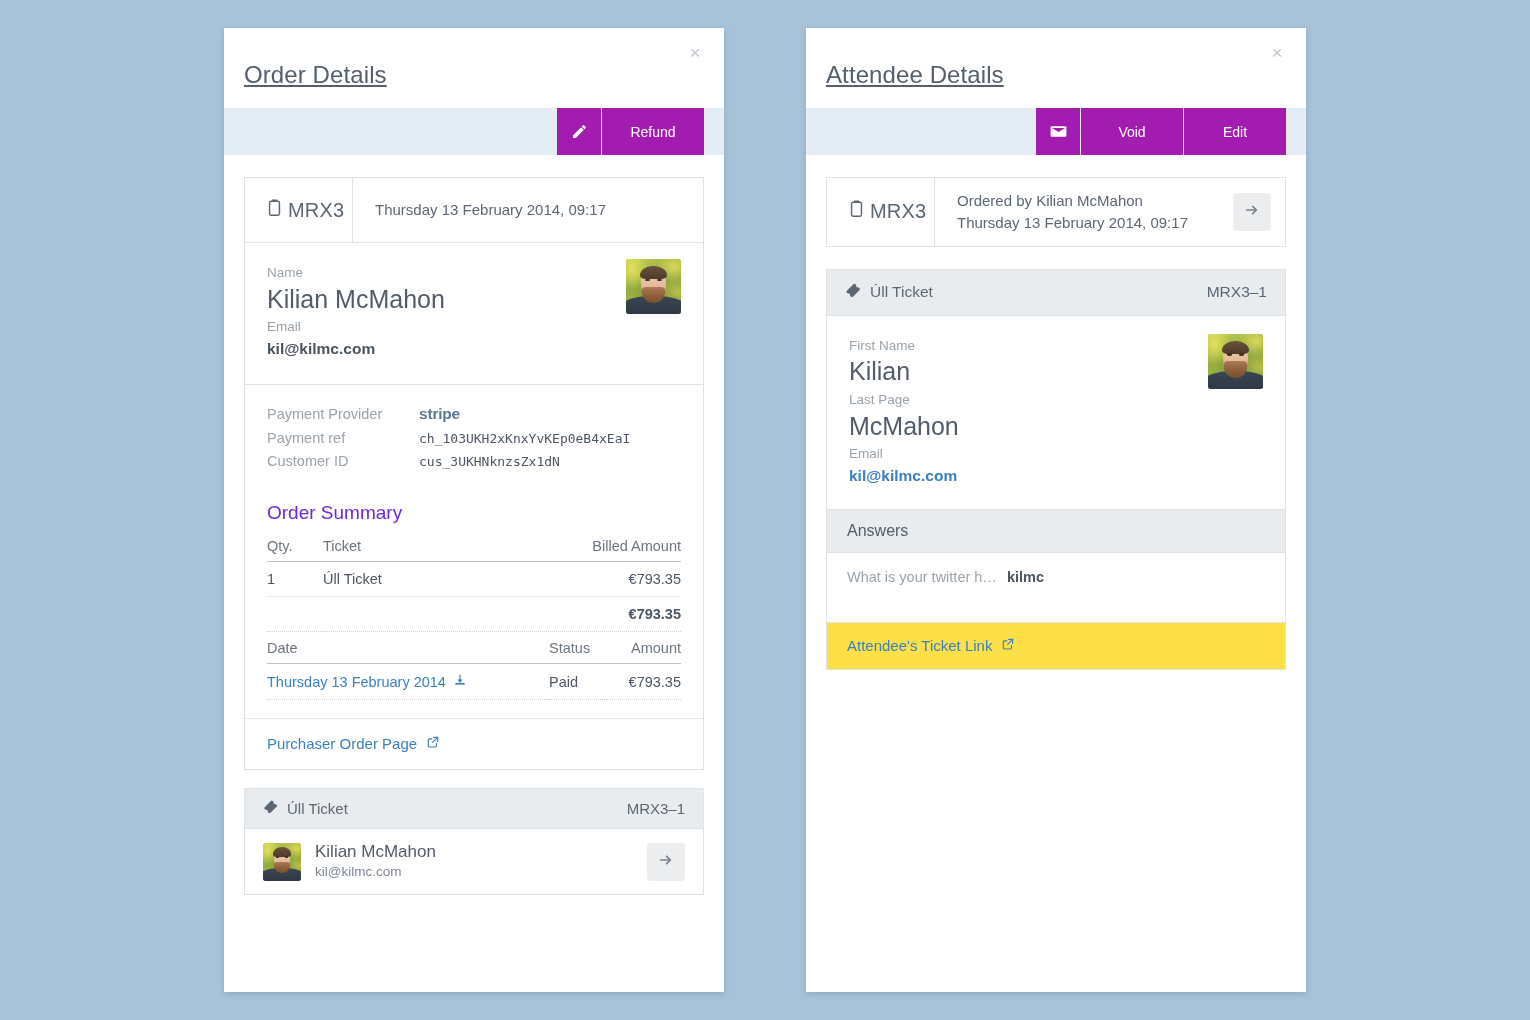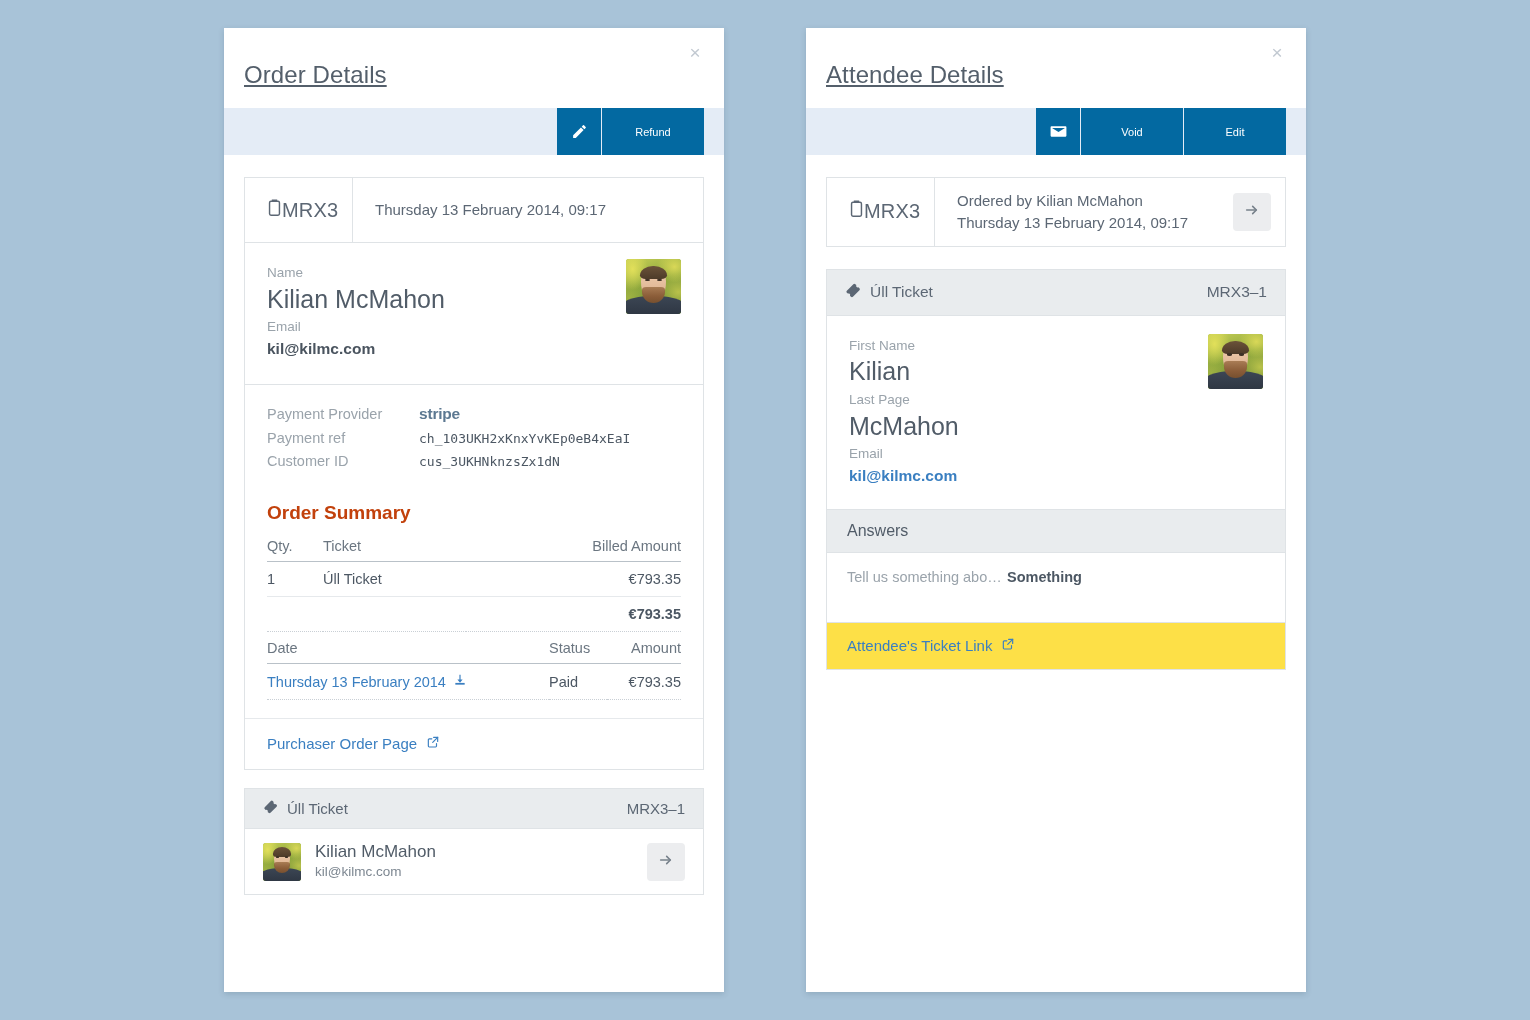--- a/index.html
+++ b/index.html
@@ -58,24 +58,24 @@
 
   
   .toolbar {
     height: 47px;
     background: #e4ecf6;
     display: flex;
     justify-content: flex-end;
     align-items: stretch;
   }
   .tb-btn {
-    background: #0369a1;
+    background: #a21caf;
     color: #ffffff;
     border: none;
-    font-size: 11px;
+    font-size: 14px;
     font-family: "Liberation Sans", sans-serif;
     cursor: pointer;
     display: flex;
     align-items: center;
     justify-content: center;
     margin-right: 1px;
   }
   .tb-btn:last-child { margin-right: 20px; }
   .tb-btn.wide  { width: 102px; }
   .tb-btn.icon  { width: 44px; }
@@ -92,21 +92,21 @@
   .ref-row {
     display: flex;
     align-items: stretch;
     border-bottom: 1px solid #dfe3e6;
   }
   .ref-code {
     width: 108px;
     flex: 0 0 108px;
     display: flex;
     align-items: center;
-    gap: 0;
+    gap: 6px;
     padding: 0 0 0 22px;
     border-right: 1px solid #dfe3e6;
     font-size: 20px;
     color: #5c6774;
     min-height: 64px;
   }
   .ref-code .code-txt { letter-spacing: 0.2px; }
   .ref-meta {
     flex: 1;
     display: flex;
@@ -260,23 +260,22 @@
   }
   .pay-val-mono {
     font-family: "DejaVu Sans Mono", monospace;
     font-size: 13px;
     color: #4c5763;
   }
 
   
   .sec-title {
     font-size: 19px;
-    color: #c2410c;
+    color: #6d28d9;
     padding: 20px 22px 6px 22px;
-    font-weight: bold;
   }
 
   
   .tbl {
     width: calc(100% - 44px);
     margin: 0 22px;
     border-collapse: collapse;
     font-size: 14.5px;
   }
   .tbl th {
@@ -663,22 +662,22 @@
             <div class="beard"></div>
           <div class="eye l"></div>
             <div class="eye r"></div>
         </div>
       </div>
 
       <div class="sub-head">Answers</div>
 
       <div class="answers-body">
         <div class="ans-row">
-          <div class="ans-q">Tell us something abo…</div>
-          <div class="ans-a">Something</div>
+          <div class="ans-q">What is your twitter h…</div>
+          <div class="ans-a">kilmc</div>
         </div>
       </div>
 
       <div class="att-footer">
         <a class="inline-link">
           <span>Attendee's Ticket Link</span>
           <span>
             <svg width="14" height="14" viewBox="0 0 24 24" fill="none" stroke="#3a7fc1" stroke-width="2">
               <path d="M13 4h7v7" stroke-linecap="round"></path>
               <path d="M20 4l-8.5 8.5" stroke-linecap="round"></path>

